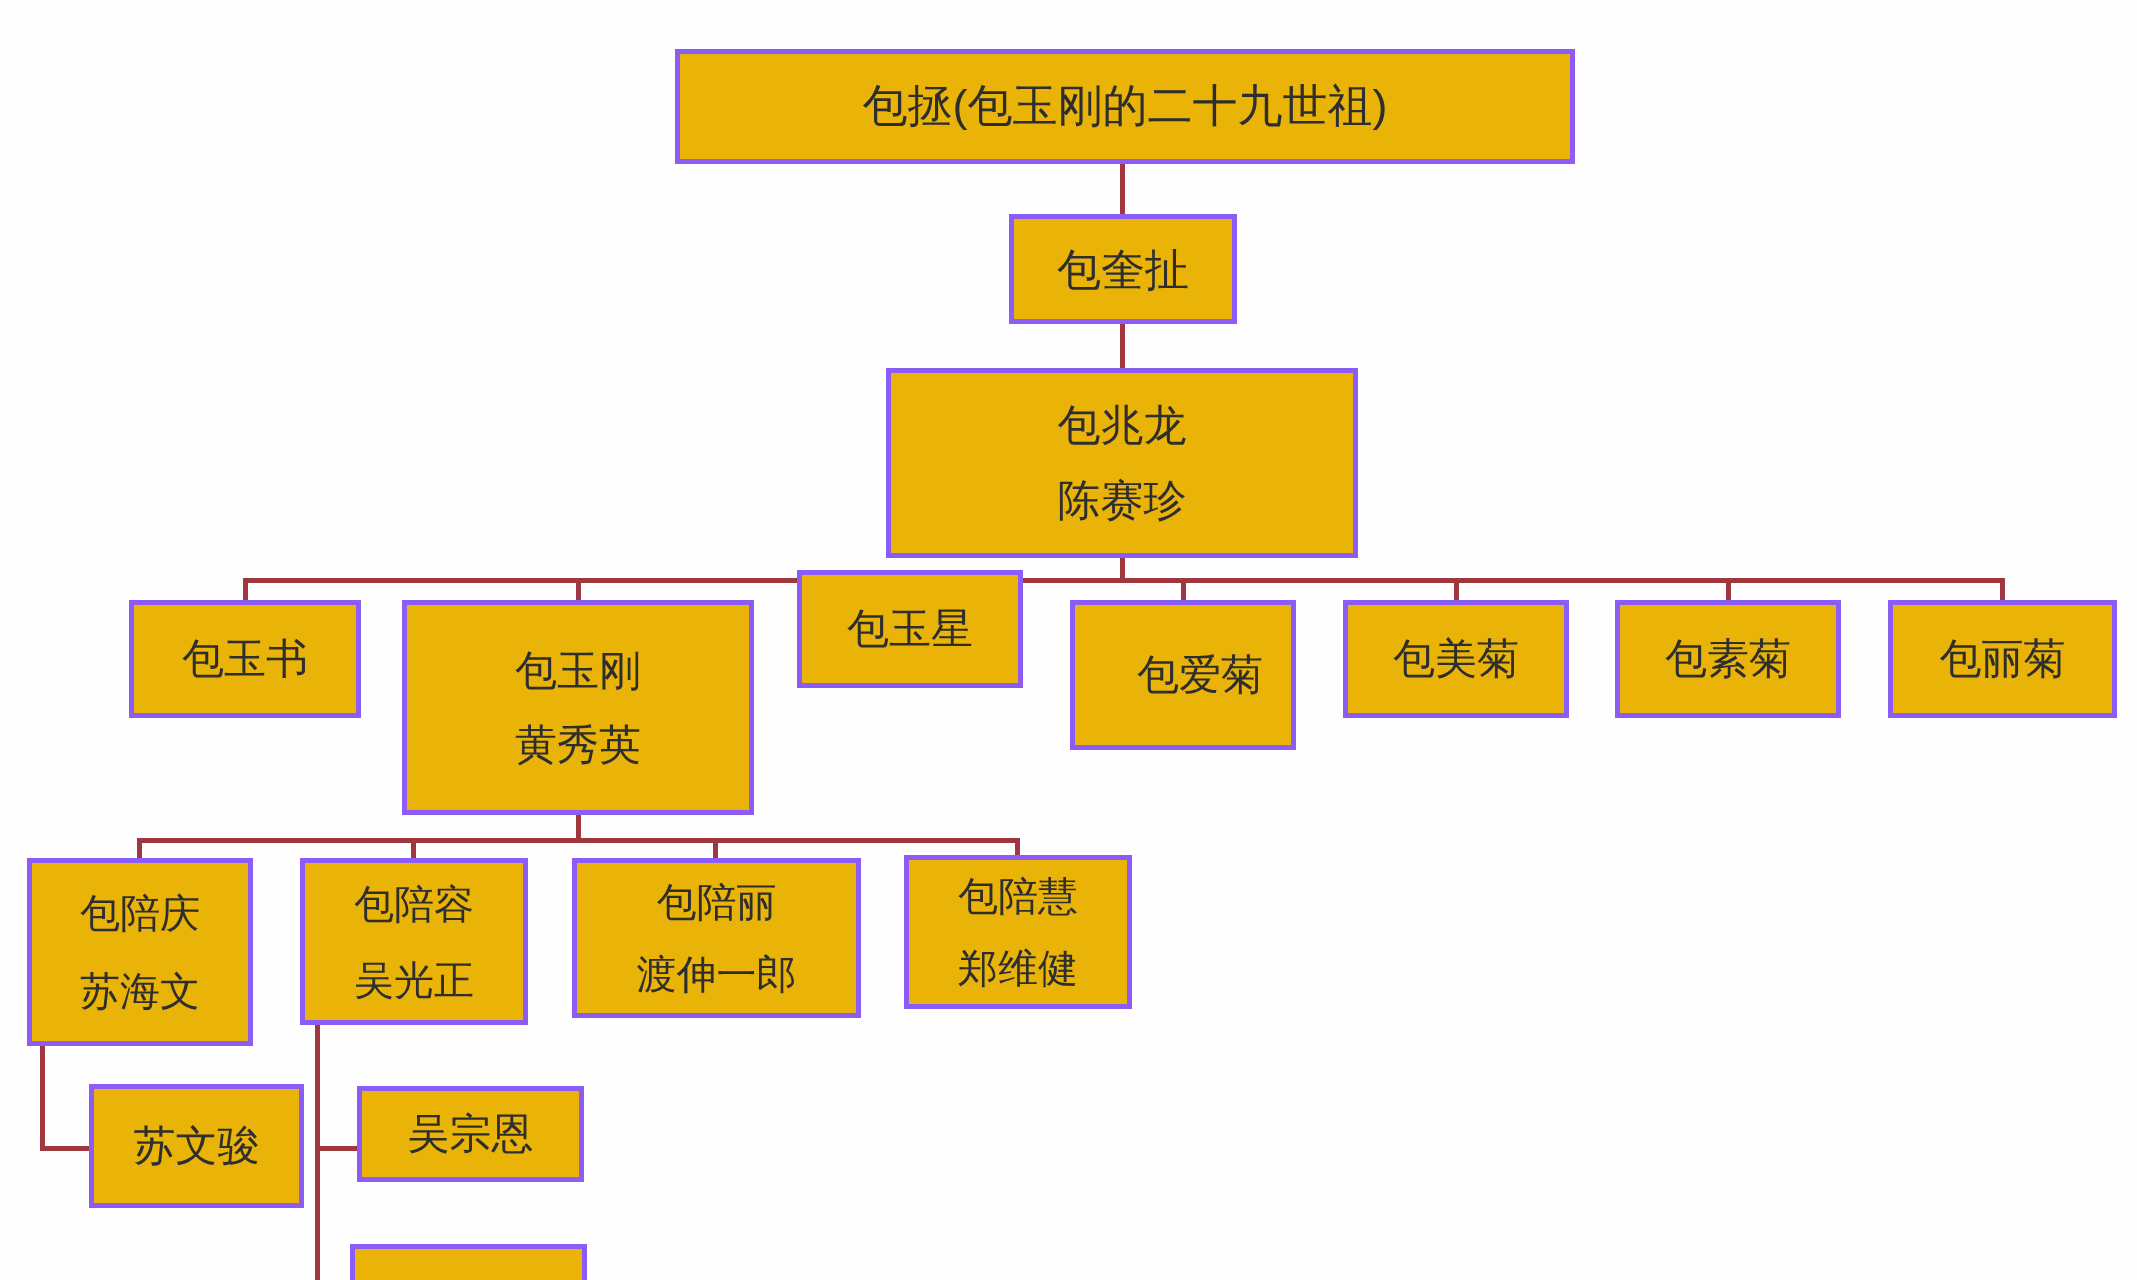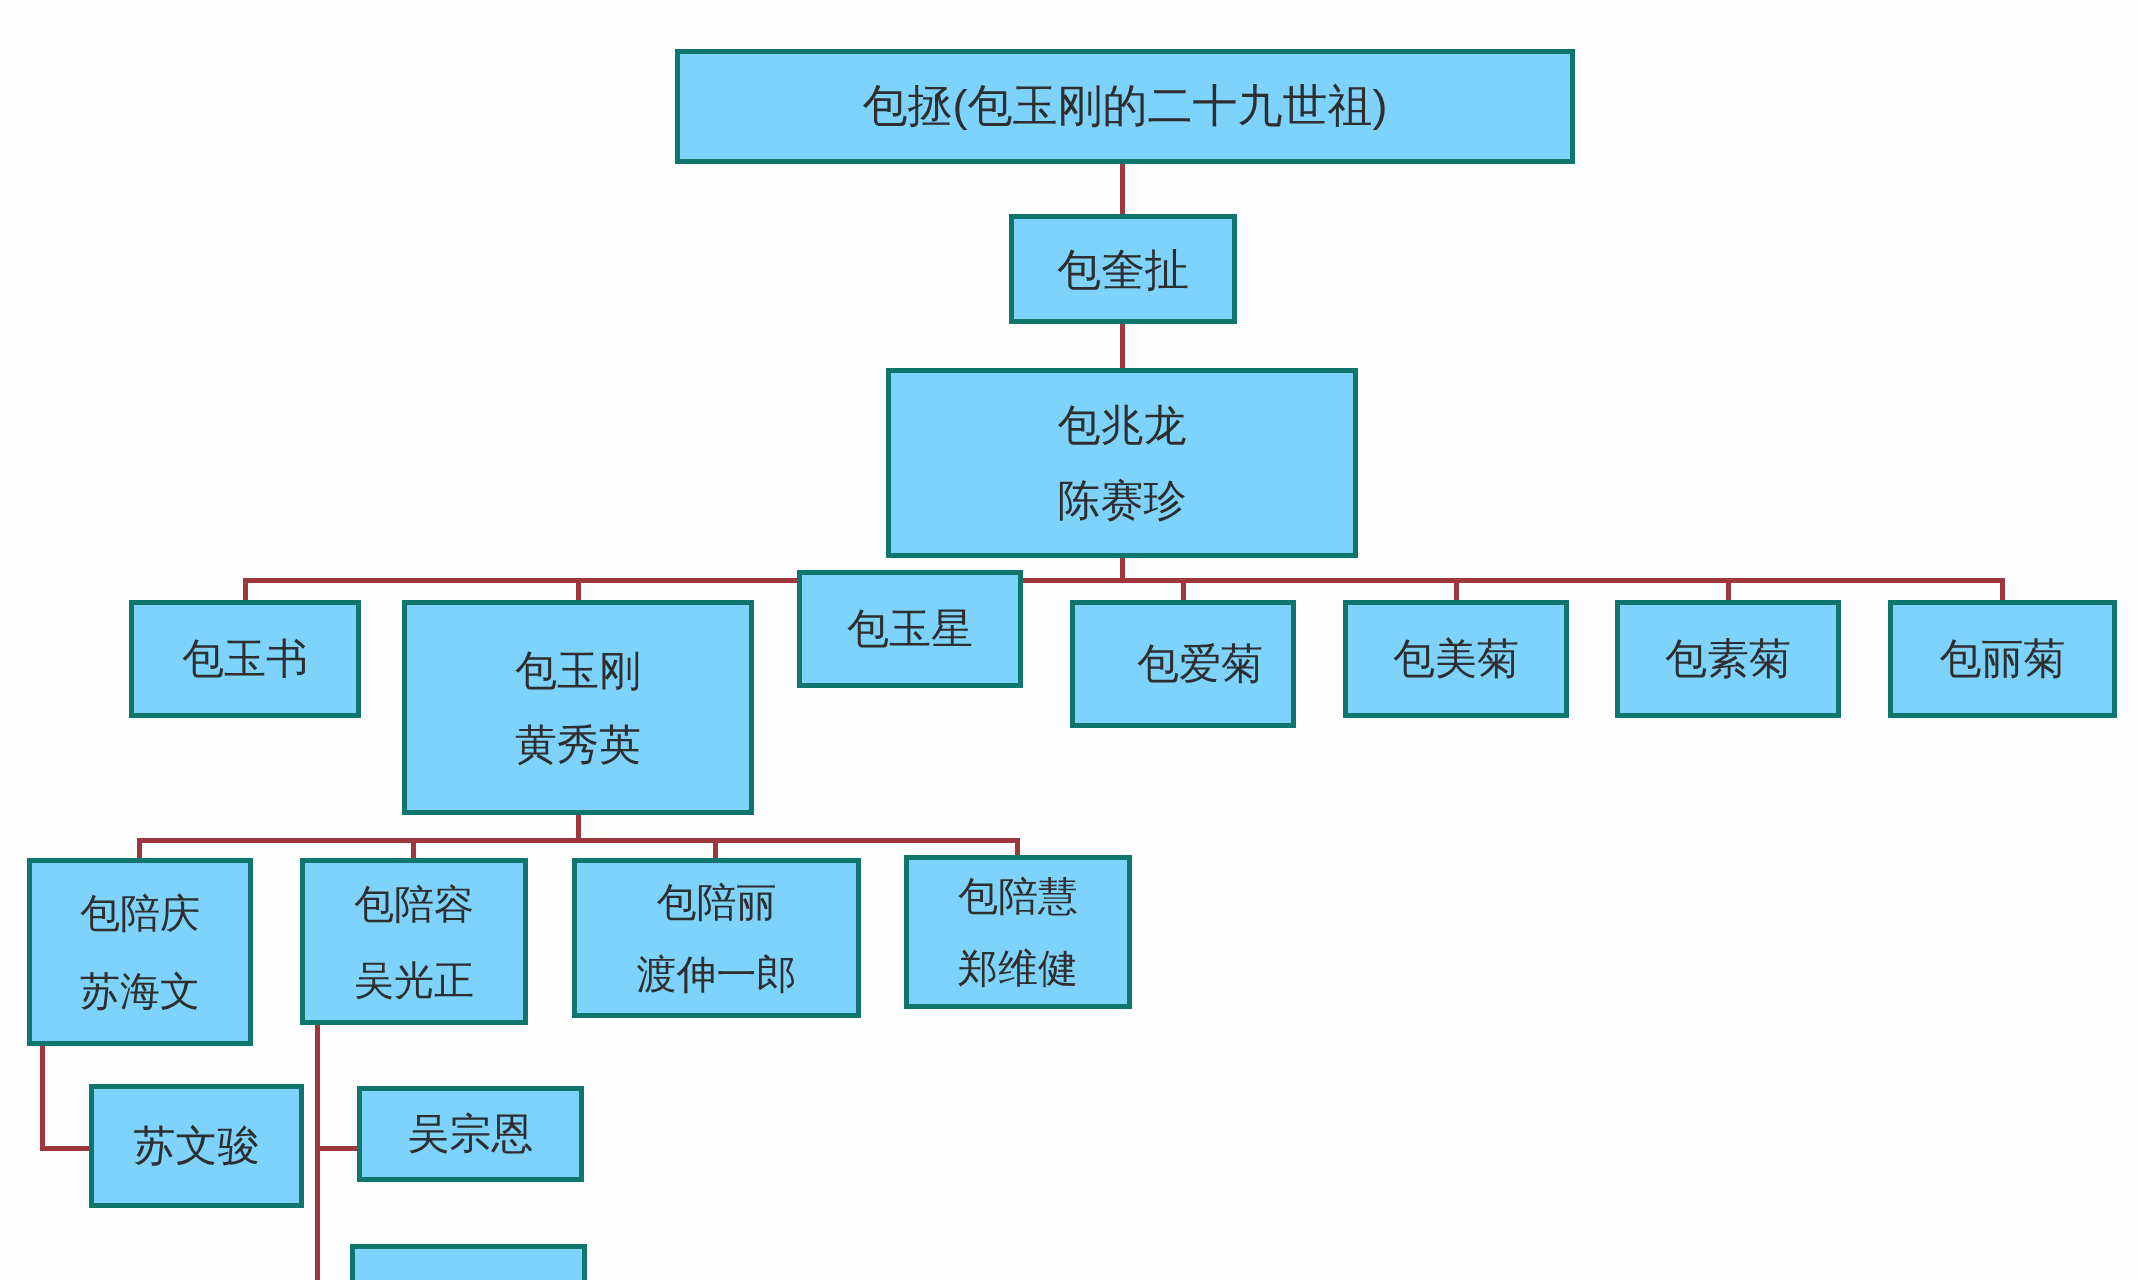--- a/index.html
+++ b/index.html
@@ -11,22 +11,22 @@
     position: relative;
     width: 2137px;
     height: 1280px;
     background: #fefefe;
     overflow: hidden;
     font-family: "Liberation Sans", "DejaVu Sans", sans-serif;
   }
   .node {
     position: absolute;
     box-sizing: border-box;
-    border: 5px solid #0f766e;
-    background: #7dd3fc;
+    border: 5px solid #8b5cf6;
+    background: #eab308;
     display: flex;
     flex-direction: column;
     align-items: center;
     justify-content: center;
     text-align: center;
     color: #2e2e2e;
     line-height: 1.75;
   }
   .node .nl {
     white-space: nowrap;
@@ -38,21 +38,21 @@
   .vline { width: 5px; }
   .hline { height: 5px; }
 
   
   #n-gen1    { left: 675px;  top: 49px;   width: 900px; height: 115px; font-size: 45px; }
   #n-gen2    { left: 1009px; top: 214px;  width: 228px; height: 110px; font-size: 44px; }
   #n-gen3    { left: 886px;  top: 368px;  width: 472px; height: 190px; font-size: 43px; }
   #n-yushu   { left: 129px;  top: 600px;  width: 232px; height: 118px; font-size: 42px; }
   #n-yugang  { left: 402px;  top: 600px;  width: 352px; height: 215px; font-size: 42px; }
   #n-yuxing  { left: 797px;  top: 570px;  width: 226px; height: 118px; font-size: 42px; }
-  #n-aiju    { left: 1070px; top: 600px;  width: 226px; height: 128px; font-size: 42px; padding-left: 34px; }
+  #n-aiju    { left: 1070px; top: 600px;  width: 226px; height: 150px; font-size: 42px; padding-left: 34px; }
   #n-meiju   { left: 1343px; top: 600px;  width: 226px; height: 118px; font-size: 42px; }
   #n-suju    { left: 1615px; top: 600px;  width: 226px; height: 118px; font-size: 42px; }
   #n-liju    { left: 1888px; top: 600px;  width: 229px; height: 118px; font-size: 42px; }
   #n-peiqing { left: 27px;   top: 858px;  width: 226px; height: 188px; font-size: 40px; line-height: 1.95; }
   #n-peirong { left: 300px;  top: 858px;  width: 228px; height: 167px; font-size: 40px; line-height: 1.9; }
   #n-peili   { left: 572px;  top: 858px;  width: 289px; height: 160px; font-size: 40px; line-height: 1.8; text-align: center; }
   #n-peihui  { left: 904px;  top: 855px;  width: 228px; height: 154px; font-size: 40px; line-height: 1.8; }
   #n-suwenjun{ left: 89px;   top: 1084px; width: 215px; height: 124px; font-size: 42px; }
   #n-wuzongen{ left: 357px;  top: 1086px; width: 227px; height: 96px; font-size: 42px; }
   #n-partial { left: 350px;  top: 1244px; width: 237px; height: 70px; }

